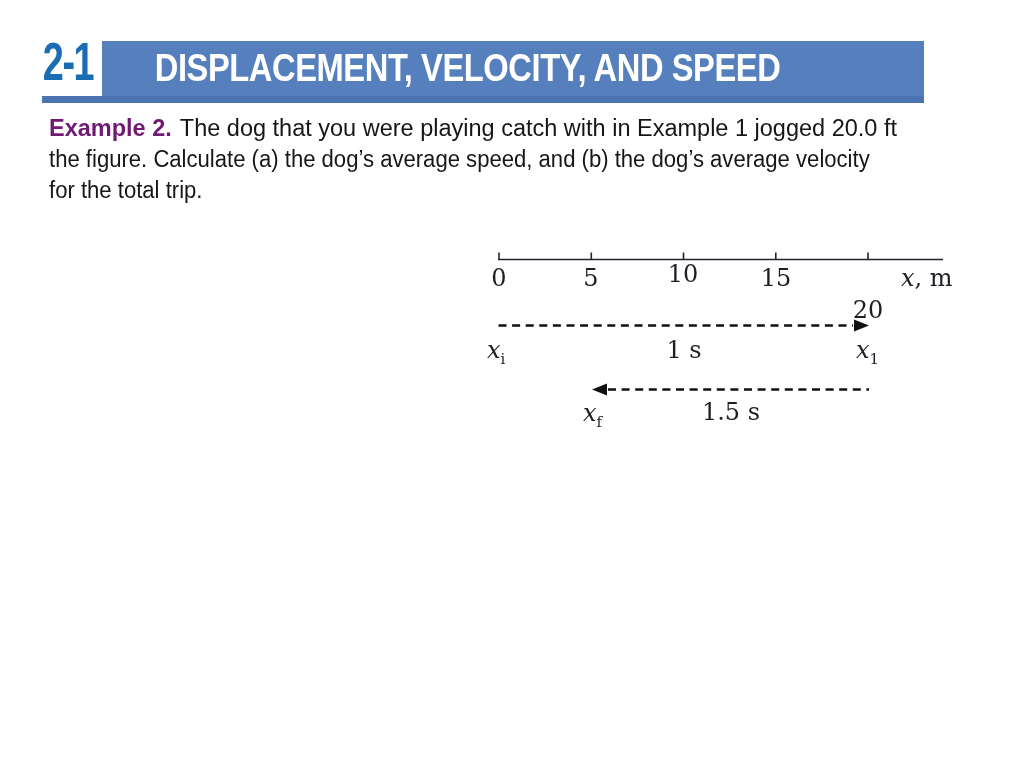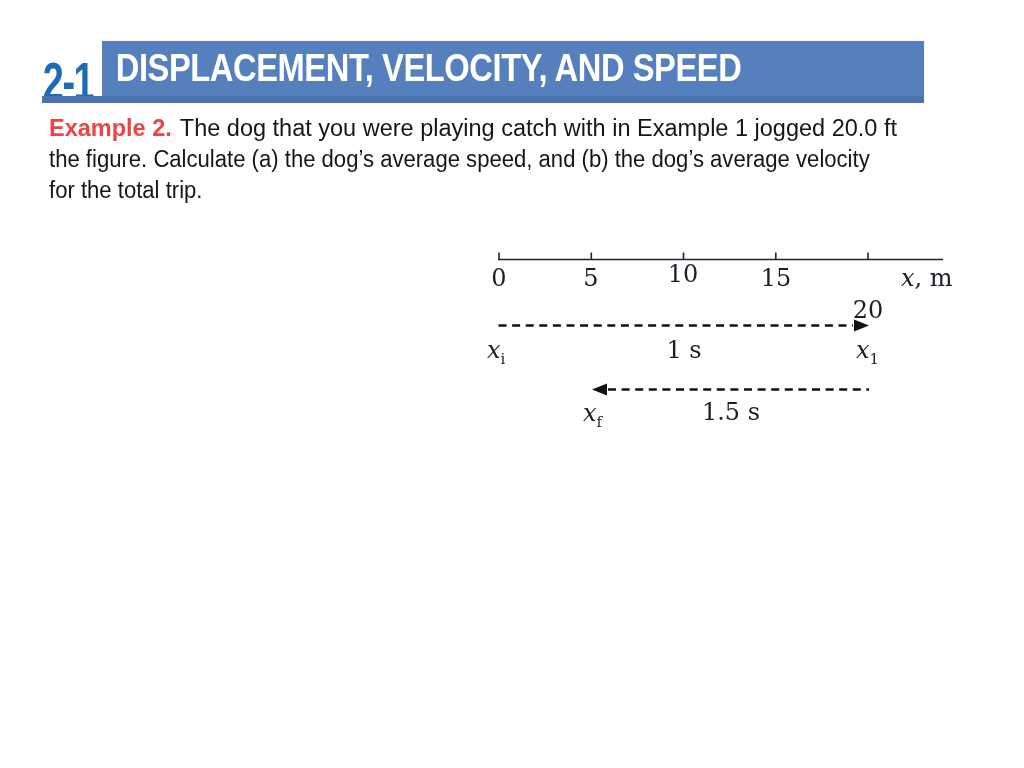--- a/index.html
+++ b/index.html
@@ -1,34 +1,34 @@
 <!DOCTYPE html>
 <html><head>
 <meta charset="utf-8">
 <style>
   html,body{margin:0;padding:0;background:#fff;}
   .slide{position:relative;width:1024px;height:768px;background:#ffffff;overflow:hidden;
          font-family:"Liberation Sans",sans-serif;}
 
   
-  .sec-num{position:absolute;left:35px;top:53px;width:67px;height:55px;background:#ffffff;
+  .sec-num{position:absolute;left:35px;top:33px;width:67px;height:55px;background:#ffffff;
            display:flex;align-items:center;justify-content:center;}
   .sec-num span{font-size:54px;font-weight:700;color:#1a6cb5;transform:scaleX(0.70);
                 letter-spacing:-2px;white-space:nowrap;}
   .banner{position:absolute;left:102px;top:41px;width:822px;height:55px;background:#5580bd;
-          display:flex;align-items:center;}
+          display:flex;align-items:center;justify-content:center;}
   .banner span{color:#ffffff;font-weight:700;font-size:38px;letter-spacing:-0.5px;
                white-space:nowrap;padding-left:16px;transform:scaleX(0.86);transform-origin:left center;}
   .underline{position:absolute;left:42px;top:96px;width:882px;height:7px;background:#4a73b0;}
 
   
   .example{position:absolute;left:49px;top:113px;width:930px;color:#161616;
            font-size:23.5px;line-height:31px;}
   .example .line{white-space:nowrap;}
-  .example .red{color:#ef4444;font-weight:700;margin-right:8px;}
+  .example .red{color:#701a75;font-weight:700;margin-right:8px;}
   .example .cond{transform:scaleX(0.94);transform-origin:left center;}
 
   
   .fig-svg{position:absolute;left:0;top:0;width:1024px;height:768px;pointer-events:none;}
   .fig-label{position:absolute;font-family:"DejaVu Serif","Liberation Serif",serif;
              color:#1e1e26;font-size:24px;white-space:nowrap;text-align:right;}
   .fig-label i{font-style:italic;}
   .fig-label sub{font-size:15px;font-style:normal;line-height:0;}
   .tick-label{width:60px;text-align:center;}
   .time-label{width:80px;text-align:center;}

